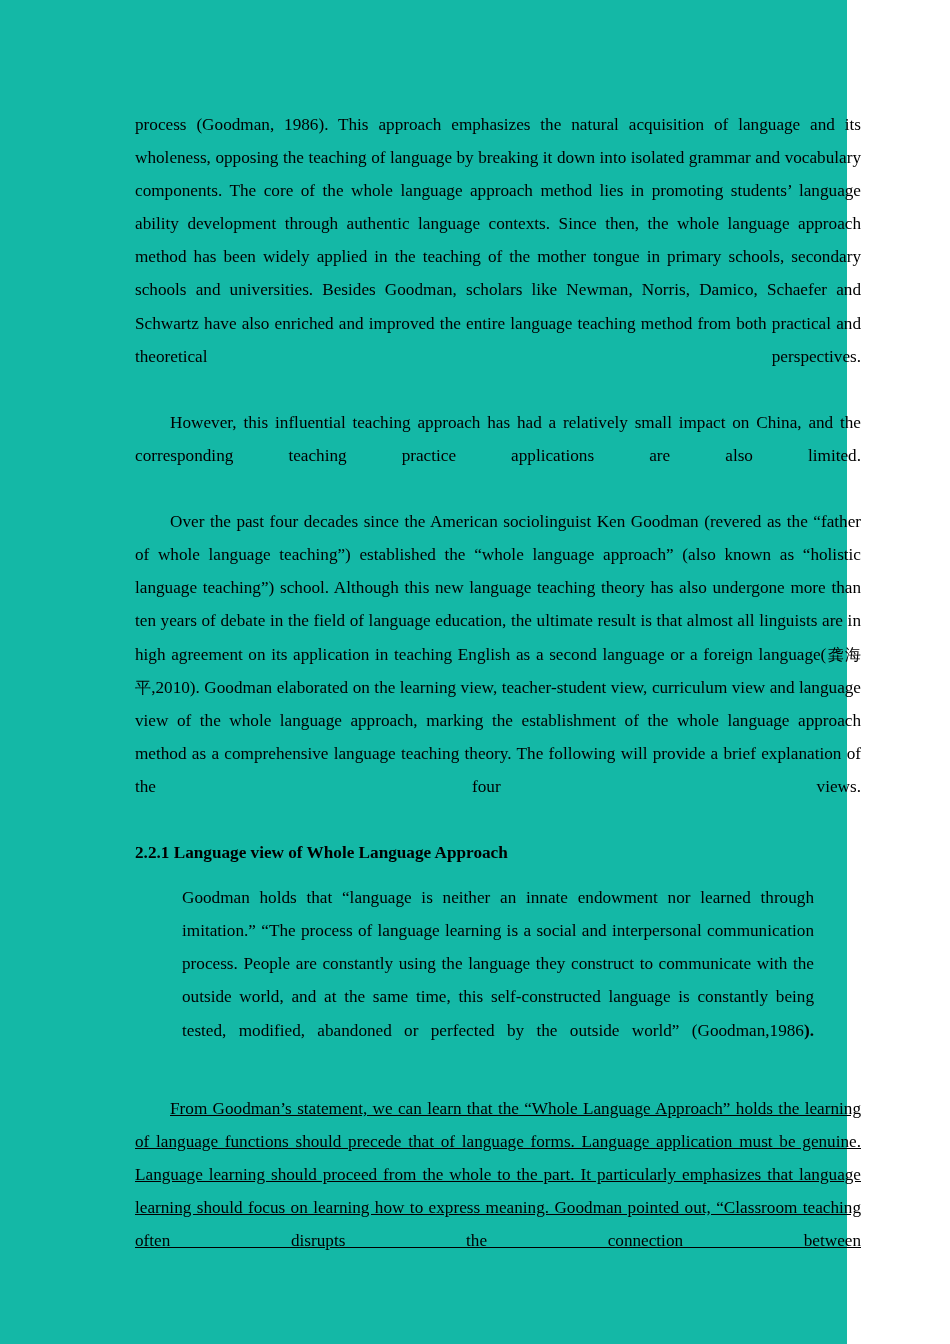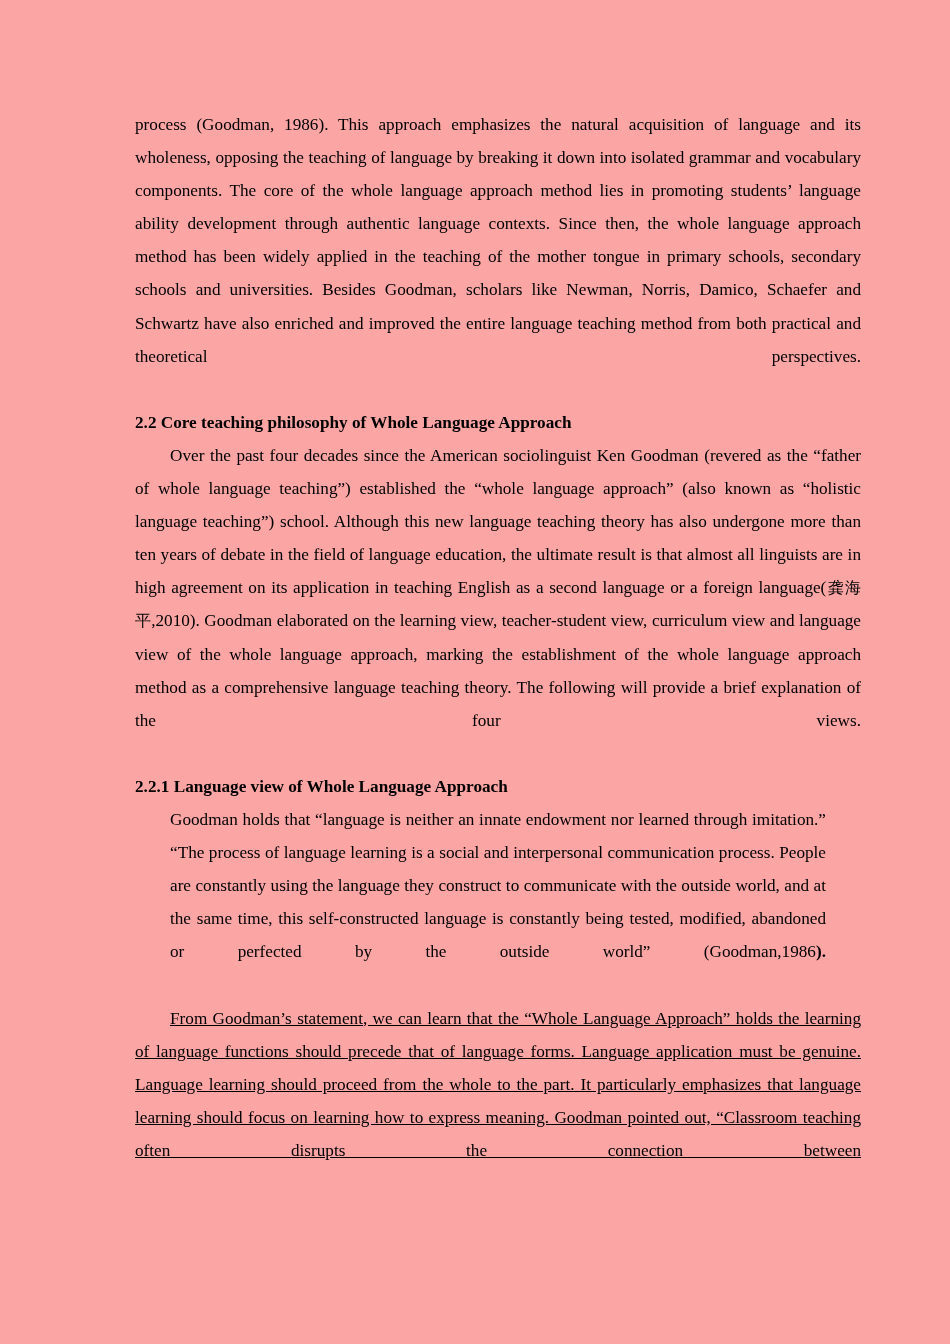--- a/index.html
+++ b/index.html
@@ -9,23 +9,23 @@
   }
   body {
     width: 950px;
     height: 1344px;
     font-family: "Liberation Serif", "DejaVu Serif", serif;
     color: #000000;
     overflow: hidden;
   }
   .page {
     position: relative;
-    width: 950px;
+    width: 847px;
     height: 1344px;
-    background: #fca5a5;
+    background: #14b8a6;
     box-sizing: border-box;
   }
   .content {
     position: absolute;
     left: 135px;
     top: 108px;
     width: 726px;
   }
   p.body-text {
     margin: 0;
@@ -45,21 +45,21 @@
     text-decoration: underline;
   }
   h3.heading {
     margin: 0;
     font-size: 17.2px;
     line-height: 33.1px;
     font-weight: bold;
     text-align: left;
   }
   .quote-block {
-    margin: 0;
+    margin: 12px;
     padding-left: 35px;
     padding-right: 35px;
   }
   .quote-block p {
     margin: 0;
     font-size: 17.2px;
     line-height: 33.1px;
     text-align: justify;
     text-justify: inter-word;
   }
@@ -74,22 +74,22 @@
   }
 </style>
 </head>
 <body>
 
 <div class="page">
   <div class="content">
 
     <p class="body-text">process (Goodman, 1986). This approach emphasizes the natural acquisition of language and its wholeness, opposing the teaching of language by breaking it down into isolated grammar and vocabulary components. The core of the whole language approach method lies in promoting students’ language ability development through authentic language contexts. Since then, the whole language approach method has been widely applied in the teaching of the mother tongue in primary schools, secondary schools and universities. Besides Goodman, scholars like Newman, Norris, Damico, Schaefer and Schwartz have also enriched and improved the entire language teaching method from both practical and theoretical perspectives.</p>
 
+    <p class="body-text indent">However, this influential teaching approach has had a relatively small impact on China, and the corresponding teaching practice applications are also limited.</p>
 
-    <h3 class="heading">2.2 Core teaching philosophy of Whole Language Approach</h3>
 
     <p class="body-text indent"><span>Over the past four decades since the American sociolinguist Ken Goodman (revered as the “father of whole language teaching”) established the “whole language approach” (also known as “holistic language teaching”) school. Although this new language teaching theory has also undergone more than ten years of debate in the field of language education, the ultimate result is that almost all linguists are in high agreement on its application in teaching English as a second language or a foreign language(</span><span class="cjk">龚海平</span><span>,2010).  Goodman elaborated on the learning view, teacher-student view, curriculum view and language view of the whole language approach, marking the establishment of the whole language approach method as a comprehensive language teaching theory. The following will provide a brief explanation of the four views.</span></p>
 
     <h3 class="heading">2.2.1 Language view of Whole Language Approach</h3>
 
     <div class="quote-block">
       <p><span>Goodman holds that “language is neither an innate endowment nor learned through imitation.” “The process of language learning is a social and interpersonal communication process. People are constantly using the language they construct to communicate with the outside world, and at the same time, this self-constructed language is constantly being tested, modified, abandoned or perfected by the outside world” (Goodman,1986</span><span class="bold-inline">).</span></p>
     </div>
 
     <p class="body-text indent last-left">From Goodman’s statement, we can learn that the “Whole Language Approach” holds the learning of language functions should precede that of language forms. Language application must be genuine. Language learning should proceed from the whole to the part. It particularly emphasizes that language learning should focus on learning how to express meaning. Goodman pointed out, “Classroom teaching often disrupts the connection between</p>

